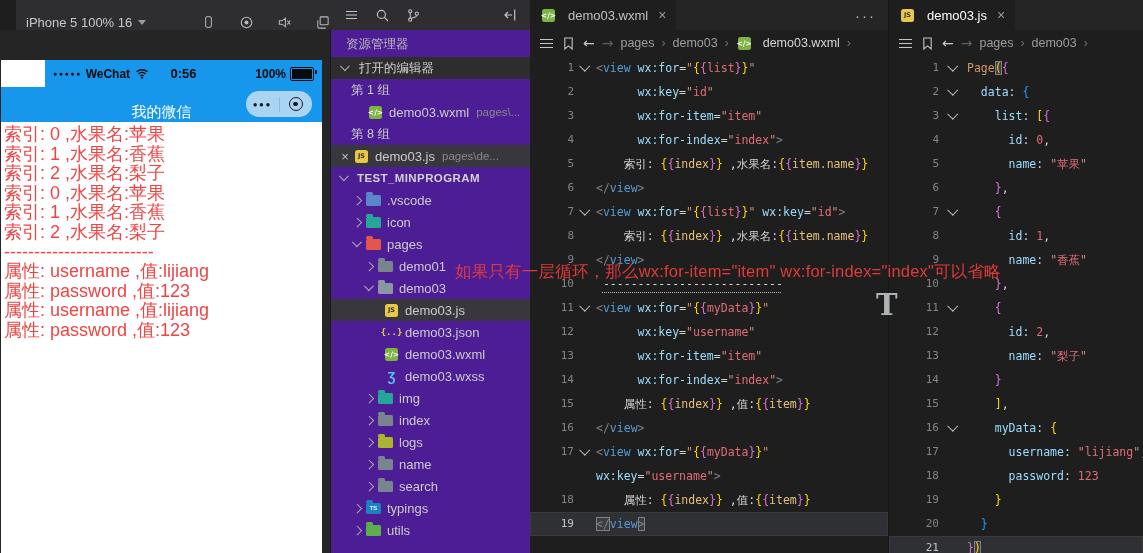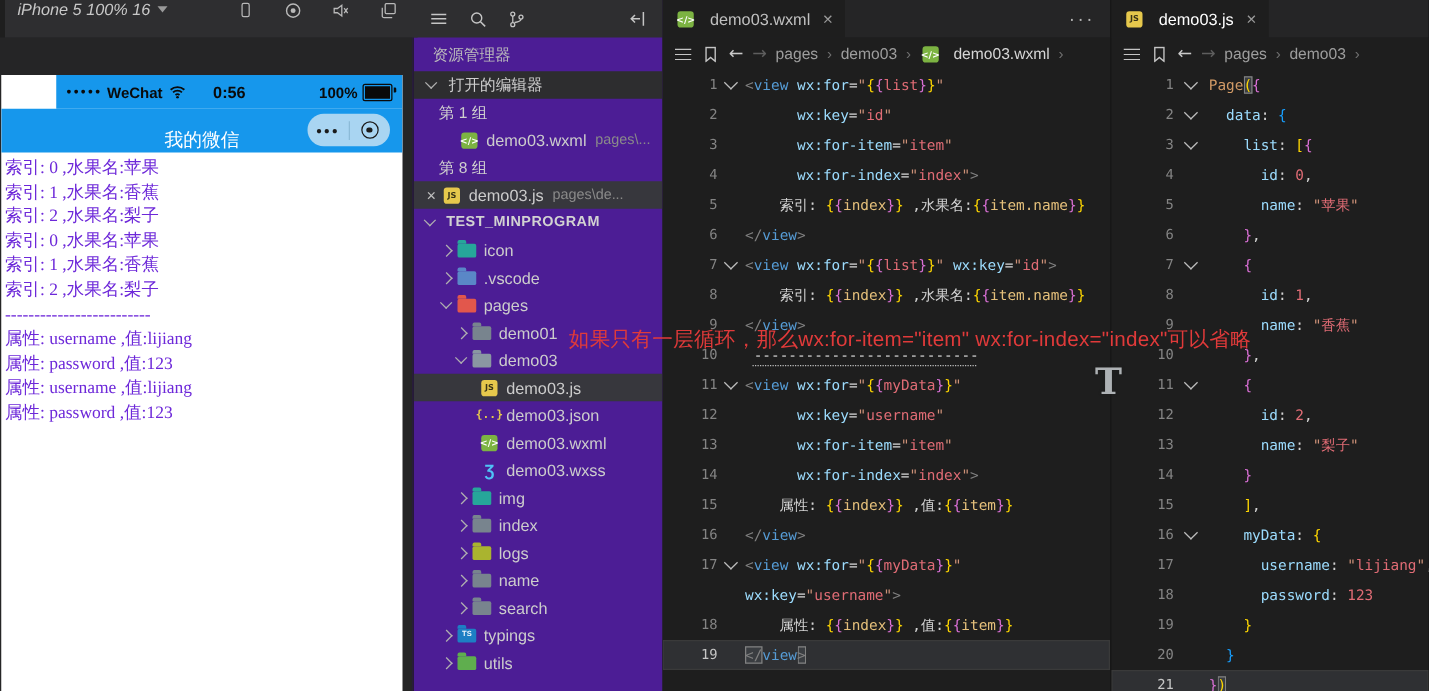--- a/index.html
+++ b/index.html
@@ -1,20 +1,20 @@
 <!DOCTYPE html>
 <html><head>
 <meta charset="utf-8">
 <style>
   html,body{margin:0;padding:0;background:#111;}
   .app{position:relative;width:1143px;height:553px;overflow:hidden;background:#1e1e1e;
        font-family:"Liberation Sans",sans-serif;-webkit-font-smoothing:antialiased;}
   
-  .sim-topbar{position:absolute;left:4px;top:0;width:330px;height:30px;background:#2e2e30;
-              display:flex;align-items:flex-start;z-index:3;font-style:italic;}
+  .sim-topbar{position:absolute;left:16px;top:0;width:330px;height:30px;background:#2e2e30;
+              display:flex;align-items:flex-end;z-index:3;}
   .device-label{display:flex;align-items:center;gap:6px;color:#c8c8c8;font-size:13px;
                 padding-left:10px;cursor:pointer;}
   .tri-down{width:0;height:0;border-left:4px solid transparent;border-right:4px solid transparent;
             border-top:5px solid #9a9a9a;}
   .sim-icons{margin-left:auto;display:flex;align-items:center;gap:22px;padding-right:16px;}
   .tb-icon{display:flex;align-items:center;justify-content:center;width:16px;height:16px;cursor:pointer;}
   
   .sim-area{position:absolute;left:0;top:30px;width:330px;height:523px;background:#252526;}
   .phone{position:absolute;left:1px;top:30px;width:321px;height:493px;background:#fff;overflow:hidden;}
   .statusbar{height:27px;display:flex;align-items:center;padding:0 8px;color:#0a0a0a;
@@ -30,21 +30,21 @@
   .navbar{height:35px;position:relative;display:flex;align-items:flex-end;justify-content:center;}
   .nav-title{color:#fff;font-size:15px;}
   .capsule{position:absolute;right:10px;top:4px;width:66px;height:26px;border-radius:13px;
            display:flex;align-items:center;}
   .cap-dots{flex:1;text-align:center;color:#1b1b1b;font-size:8px;letter-spacing:1.5px;cursor:pointer;}
   .cap-div{width:1px;height:15px;background:#8cbbd8;}
   .cap-target{flex:1;display:flex;align-items:center;justify-content:center;cursor:pointer;}
   .circ{width:12px;height:12px;border:1.6px solid #1b1b1b;border-radius:50%;
         display:flex;align-items:center;justify-content:center;}
   .circ .dot{width:4.6px;height:4.6px;border-radius:50%;background:#1b1b1b;}
-  .pcontent{padding:3px 3px;color:#6d28d9;font-size:14px;line-height:19.6px;font-family:Liberation Serif, serif;}
+  .pcontent{padding:3px 3px;color:#ef4444;font-size:18px;line-height:19.6px;}
   
   .explorer{position:absolute;left:330px;top:0;width:200px;height:553px;background:#4c1d95;
             overflow:hidden;border-left:1px solid #1a1a1a;box-sizing:border-box;}
   .ex-toolbar{height:30px;background:#2e2e30;display:flex;align-items:center;gap:15px;padding:0 12px;}
   .ex-toolbar .spacer{flex:1;}
   .ex-title{height:27px;line-height:29px;padding-left:15px;color:#bcbcbc;font-size:12.5px;}
   .ex-row{height:22px;display:flex;align-items:center;font-size:13px;color:#cccccc;cursor:pointer;
           white-space:nowrap;overflow:hidden;}
   .ex-row.selected{background:#37373d;}
   .ex-row .desc{color:#8a8a8a;font-size:11.5px;margin-left:7px;}
@@ -257,32 +257,32 @@
           <span class="chevbox">
             <span class="chev d"></span>
           </span>
           <span>TEST_MINPROGRAM</span>
         </div>
         <div class="ex-row lvl1">
           <span class="chevbox">
             <span class="chev r"></span>
           </span>
           <span class="ficon">
+            <span class="folder f-vscode"></span>
+          </span>
+          <span>.vscode</span>
+        </div>
+        <div class="ex-row lvl1">
+          <span class="chevbox">
+            <span class="chev r"></span>
+          </span>
+          <span class="ficon">
             <span class="folder f-icon"></span>
           </span>
           <span>icon</span>
-        </div>
-        <div class="ex-row lvl1">
-          <span class="chevbox">
-            <span class="chev r"></span>
-          </span>
-          <span class="ficon">
-            <span class="folder f-vscode"></span>
-          </span>
-          <span>.vscode</span>
         </div>
         <div class="ex-row lvl1">
           <span class="chevbox">
             <span class="chev d"></span>
           </span>
           <span class="ficon">
             <span class="folder f-pages"></span>
           </span>
           <span>pages</span>
         </div>

